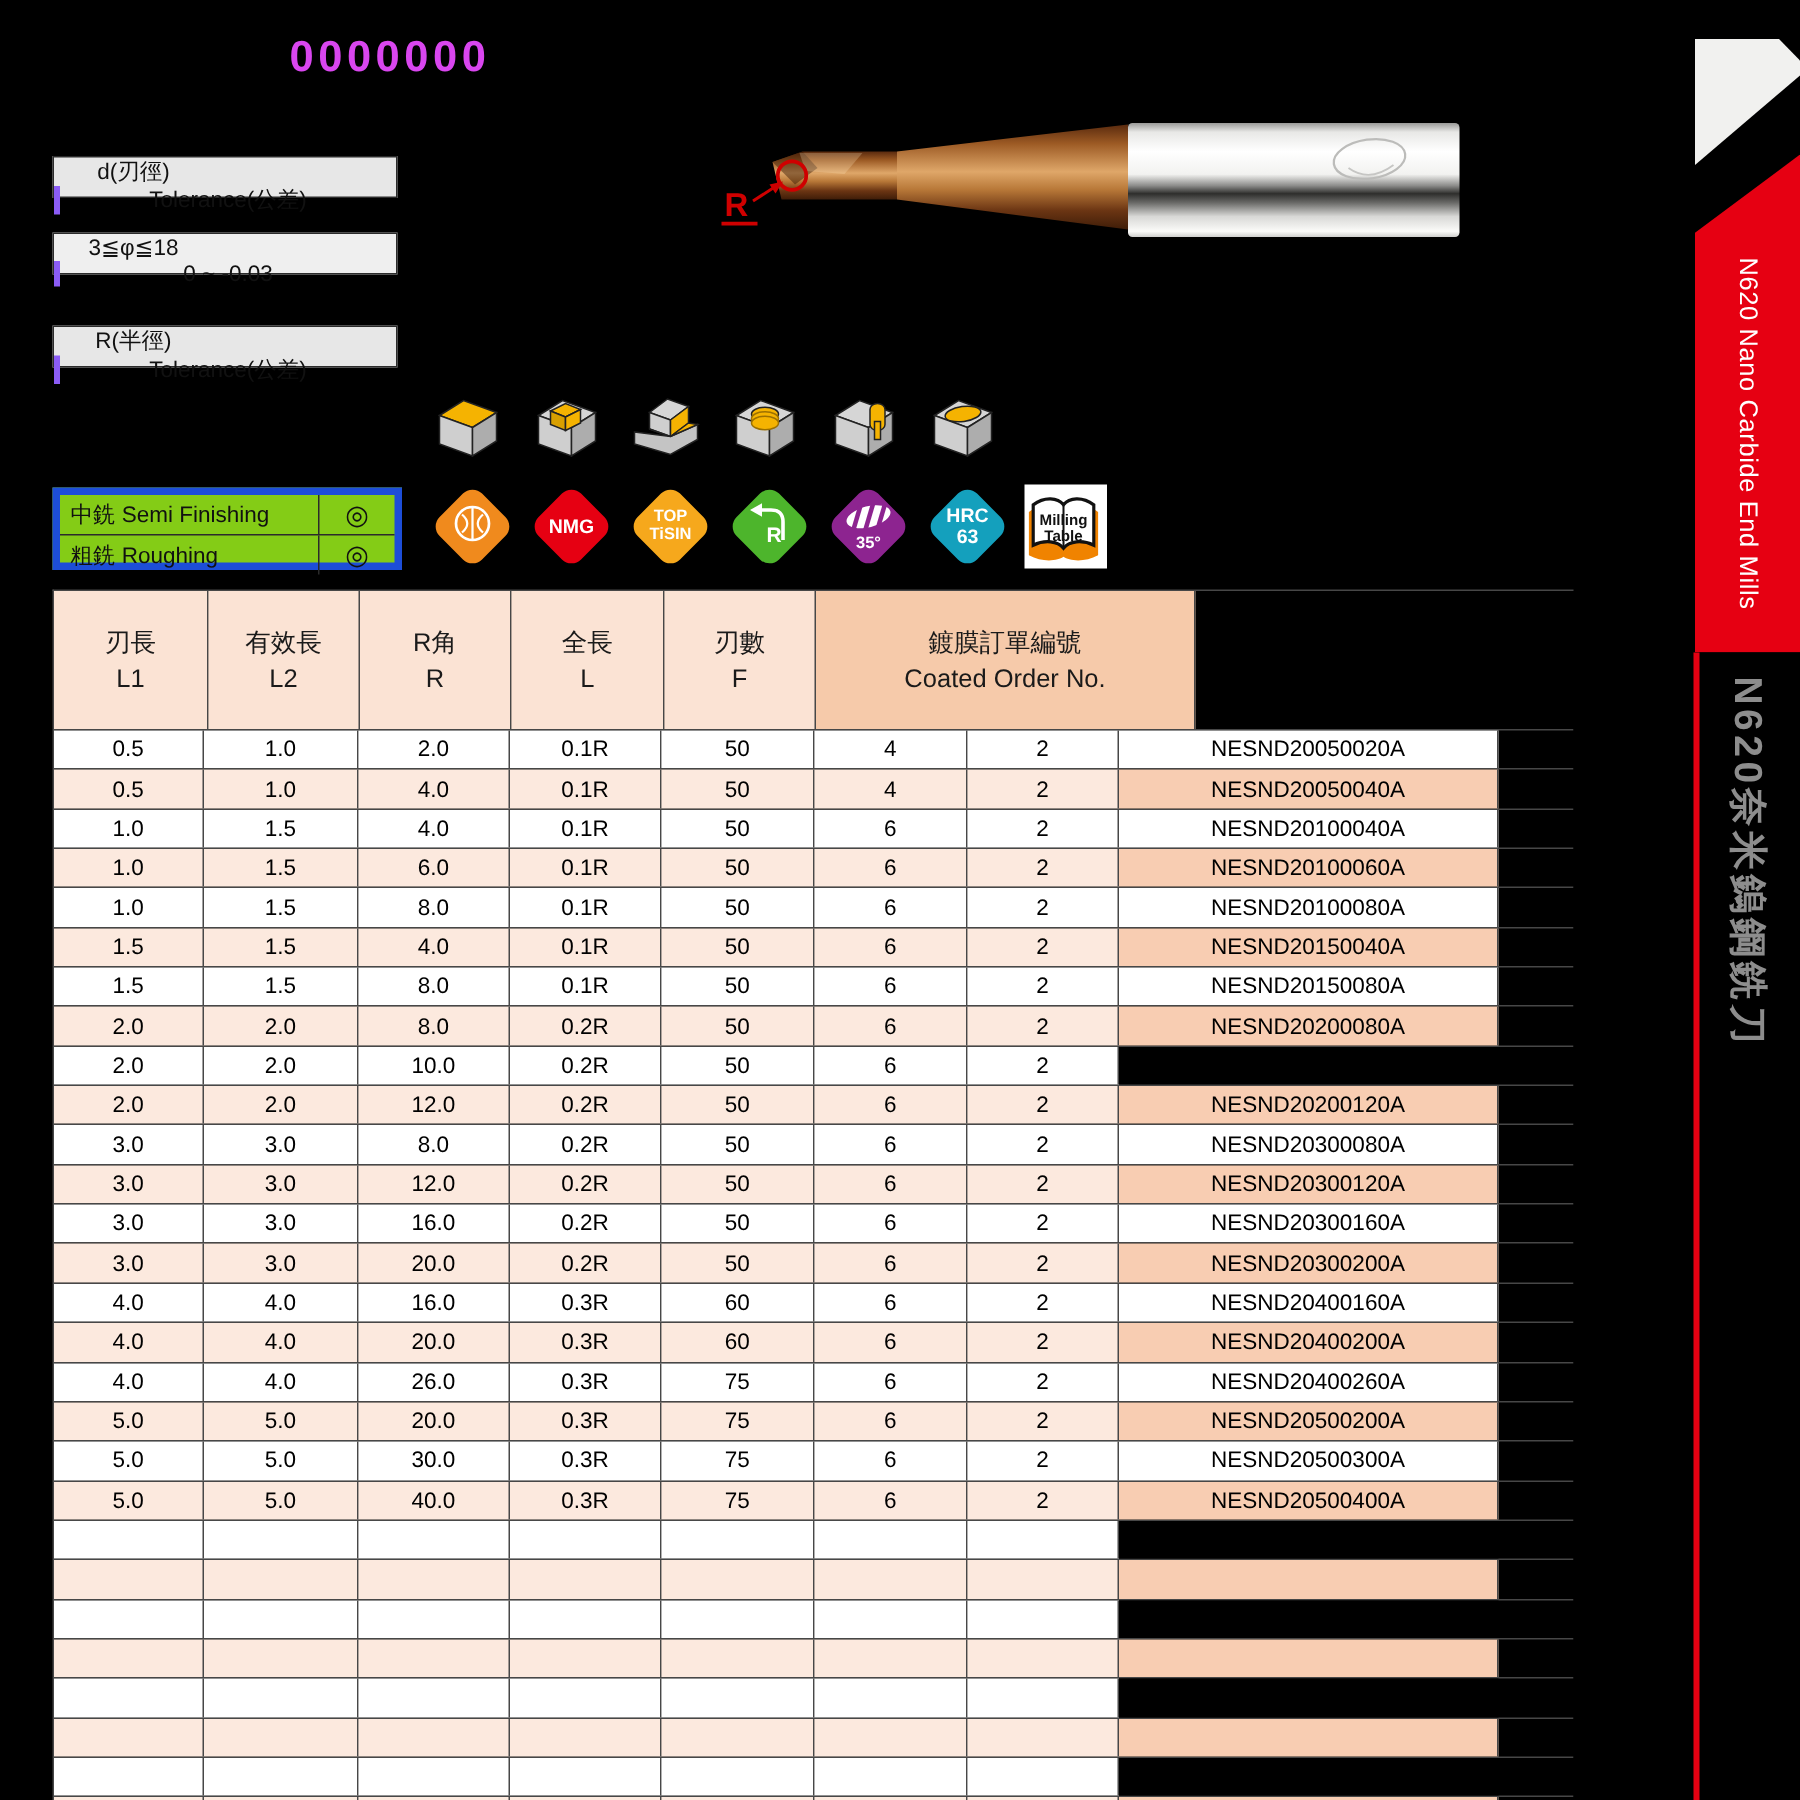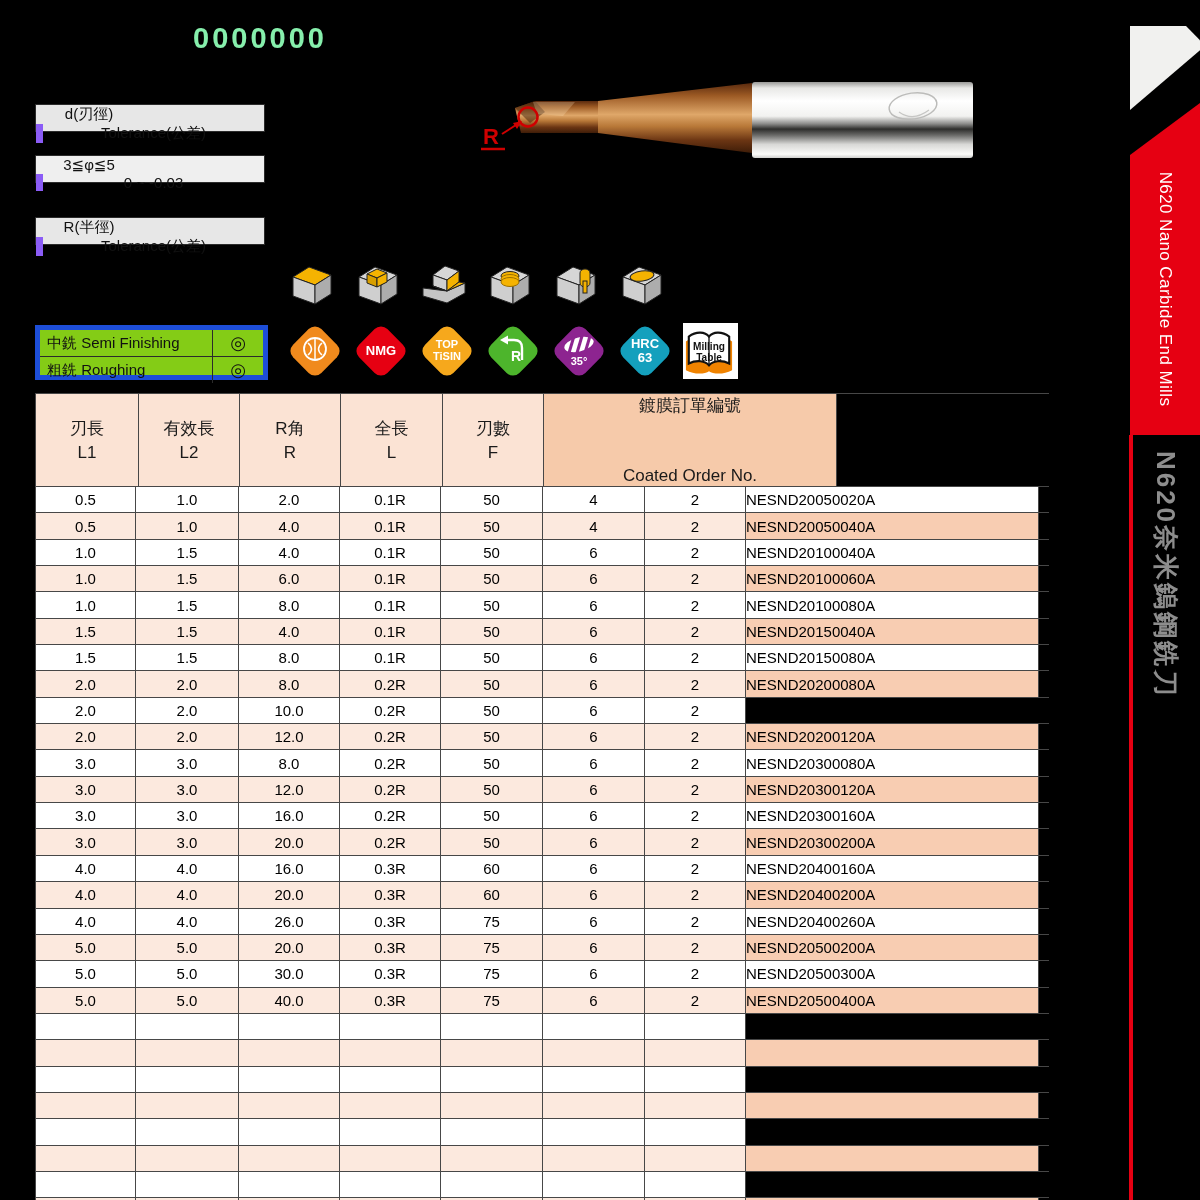--- a/index.html
+++ b/index.html
@@ -1,28 +1,28 @@
 <!DOCTYPE html>
 <html style="--accent: #e60012; --grid: #474747; --pink-light: #fce9de; --pink-header: #fbe3d4; --pink-dark: #f8cdb2; --pink-dark-h: #f6caaa; --b-orange: #f08a1d; --b-red: #e60012; --b-amber: #f6a81c; --b-green: #4db52c; --b-purple: #8d2490; --b-teal: #14a0bd; --yellow: #f5b301;"><head>
 <meta charset="utf-8">
 <style>
   html,body{margin:0;padding:0;background:#000;}
   #canvas{position:relative;width:1200px;height:1200px;background:#000;overflow:hidden;
           font-family:"Liberation Sans","DejaVu Sans",sans-serif;color:#111;}
 
   
   .page-title{position:absolute;left:193px;top:22px;font-size:29px;font-weight:bold;
-              color:#86efac;letter-spacing:3px;}
+              color:#d946ef;letter-spacing:3px;}
 
   
   .tolbox{position:absolute;left:35px;width:230px;height:28px;display:flex;
           background:#e7e7e7;border:1px solid #2b2b2b;box-sizing:border-box;font-size:15px;flex-direction:column;}
   .tolbox .tc{display:flex;align-items:center;justify-content:center;box-sizing:border-box;}
   .tolbox .tc1{width:106px;}
-  .tolbox .tc2{flex:1;border-left:7px solid #8b5cf6;}
+  .tolbox .tc2{flex:1;border-left:4px solid #8b5cf6;}
   #tolbox-d{top:104px;}
   #tolbox-d-row{top:155px;background:#efefef;}
   #tolbox-r{top:217px;}
 
   
   .app-table{position:absolute;left:35px;top:325px;width:233px;height:55px;
              background:#84cc16;border:5px solid #1d4ed8;box-sizing:border-box;font-size:15px;}
   .app-row{display:flex;height:26px;box-sizing:border-box;}
   .app-row.first{border-bottom:1px solid #2b2b2b;height:27px;}
   .app-label{flex:1;display:flex;align-items:center;padding-left:7px;}
@@ -57,21 +57,21 @@
               box-sizing:content-box;background:#000;}
   .trow{display:flex;border-bottom:1px solid var(--grid);box-sizing:border-box;}
   .thead{height:93px;}
   .brow{height:26.35px;}
   .td,.th{display:flex;align-items:center;justify-content:center;box-sizing:border-box;
           border-right:1px solid var(--grid);overflow:hidden;}
   .th{flex-direction:column;gap:3px;font-size:17px;color:#1a1a1a;background:var(--pink-header);}
   .th .en{font-size:17px;}
   .td{font-size:15px;color:#000;background:#fff;}
   .c0{width:100px;}.c1{width:103px;}.c2{width:101px;}.c3{width:101px;}
-  .c4{width:102px;}.c5{width:102px;}.c6{width:101px;}.c7{width:293px;justify-content:space-between;}
+  .c4{width:102px;}.c5{width:102px;}.c6{width:101px;}.c7{width:253px;}
   .th.c7{background:var(--pink-dark-h);}
   .row-pink .td{background:var(--pink-light);}
   .row-pink .td.c7{background:var(--pink-dark);}
   .row-white .td{background:#fff;}
   .empty-white .td.c7{background:#000;border-right:none;}
 
   
   .white-stripe{position:absolute;left:1130px;top:26px;width:70px;height:84px;background:#f1f1ef;
                 clip-path:polygon(0 0,80% 0,100% 17%,100% 29%,0 100%);}
   .red-banner{position:absolute;left:1130px;top:103px;width:70px;height:332px;
@@ -88,21 +88,21 @@
 
 <div id="canvas">
 
   <div class="page-title">0000000</div>
 
   <div class="tolbox" id="tolbox-d">
     <div class="tc tc1">d(刃徑)</div>
     <div class="tc tc2">Tolerance(公差)</div>
   </div>
   <div class="tolbox" id="tolbox-d-row">
-    <div class="tc tc1">3≦φ≦5</div>
+    <div class="tc tc1">3≦φ≦18</div>
     <div class="tc tc2">0 ~ -0.03</div>
   </div>
 
   <div class="tolbox" id="tolbox-r">
     <div class="tc tc1">R(半徑)</div>
     <div class="tc tc2">Tolerance(公差)</div>
   </div>
 
   <svg class="endmill" width="515" height="95" viewBox="0 0 515 95">
     <defs>

